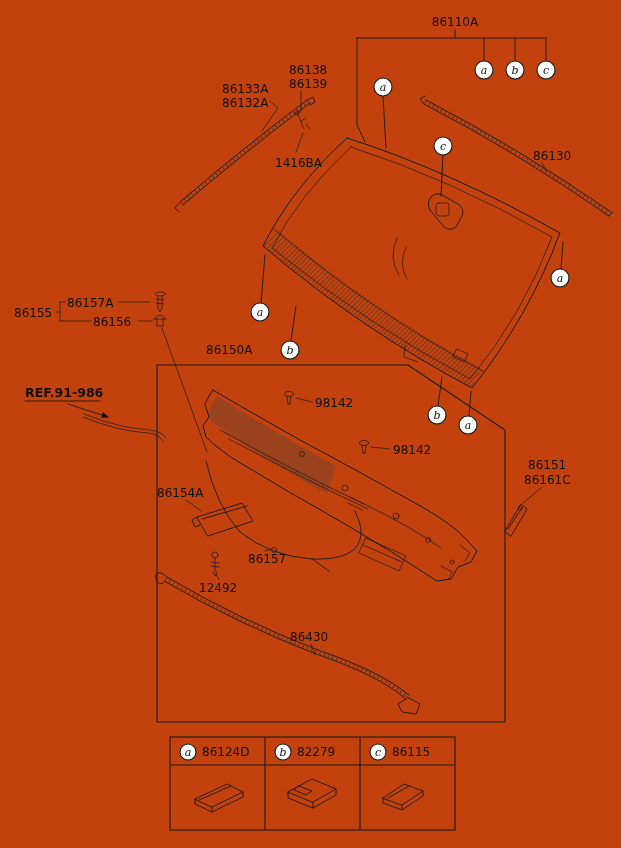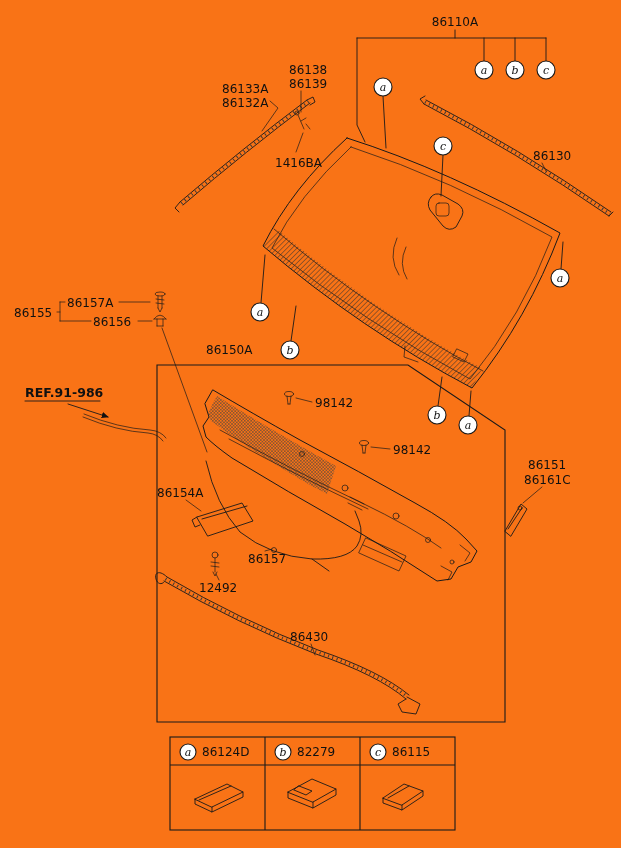--- a/index.html
+++ b/index.html
@@ -1,16 +1,16 @@
 <!DOCTYPE html>
 <html><head>
 <meta charset="utf-8">
 <style>
   html,body{margin:0;padding:0;background:#ffffff;}
-  .stage{position:relative;width:621px;height:848px;background:#f97316;overflow:hidden;}
+  .stage{position:relative;width:621px;height:848px;background:#c2410c;overflow:hidden;}
   svg{display:block;}
   .ln{stroke:#1a1a1a;stroke-width:1;fill:none;stroke-linecap:round;stroke-linejoin:round;}
   .ln-med{stroke-width:0.9;}
   .ln-thin{stroke-width:0.7;}
   .ln-box{stroke:#1a1a1a;stroke-width:1.1;fill:none;}
   .dashtex{stroke:#3a3a3a;stroke-width:3;stroke-dasharray:1 3.5;fill:none;}
   .lbl{font-family:"DejaVu Sans","Liberation Sans",sans-serif;font-size:12px;fill:#111;}
   .lbl-b{font-family:"DejaVu Sans","Liberation Sans",sans-serif;font-size:12.5px;font-weight:bold;fill:#111;}
   .cl{font-family:"DejaVu Serif","Liberation Serif",serif;font-style:italic;font-size:11px;fill:#111;text-anchor:middle;}
   .callout-circle{fill:#ffffff;stroke:#1a1a1a;stroke-width:1.1;}

